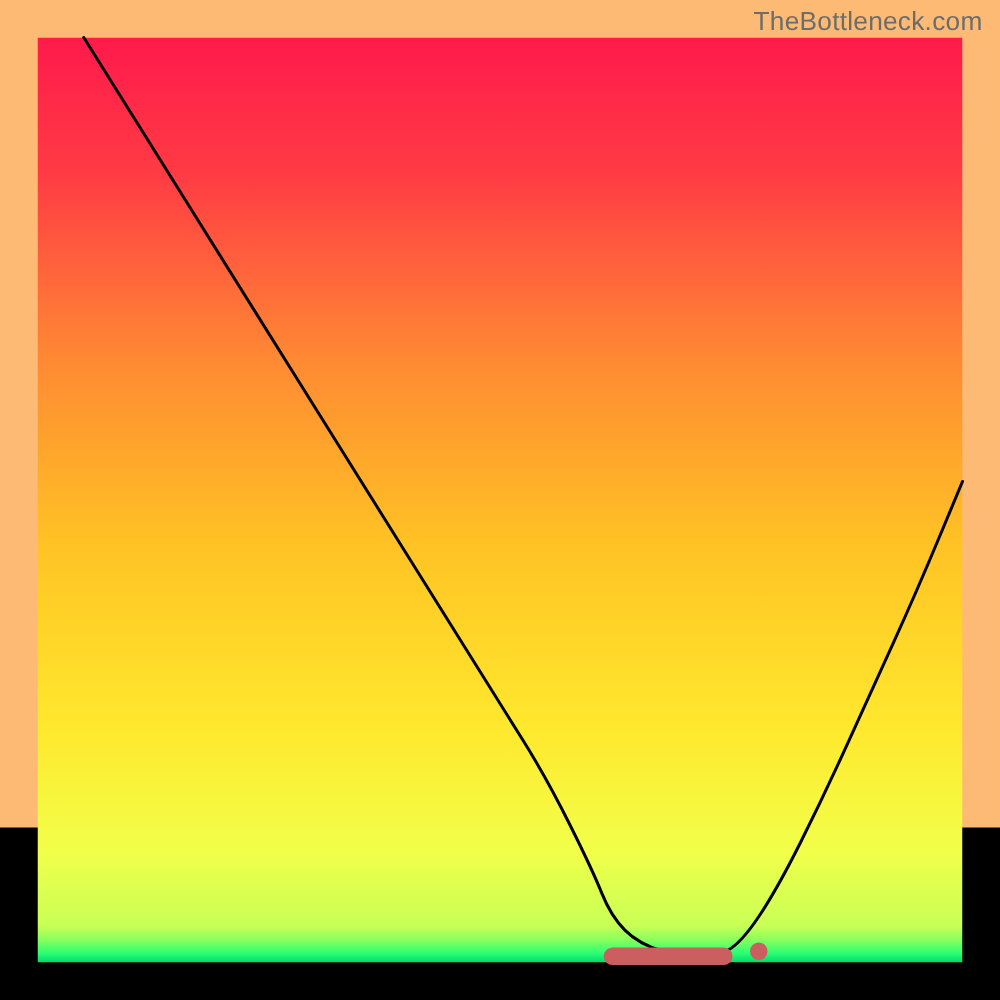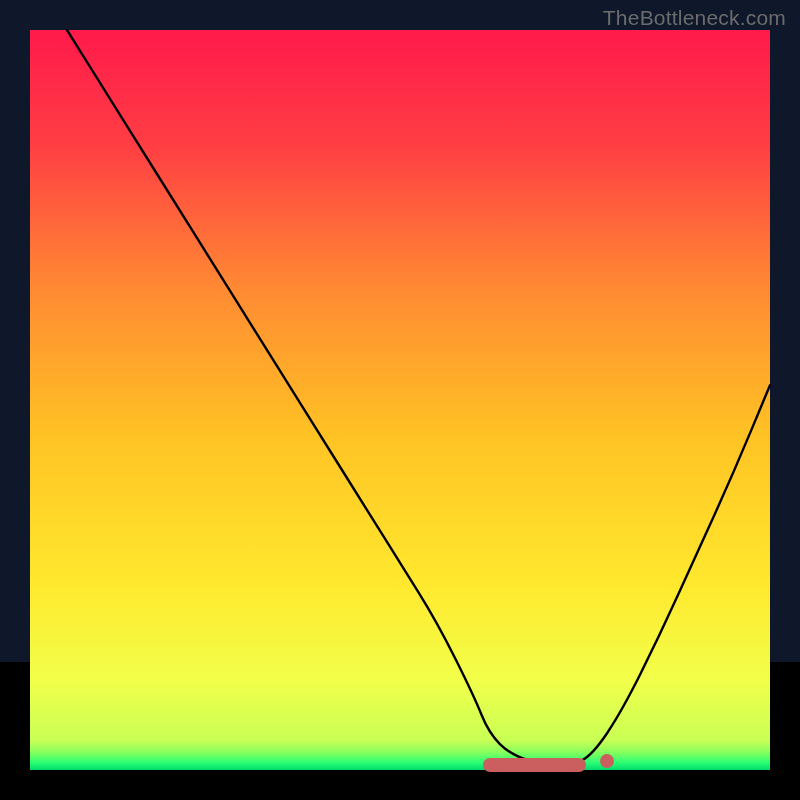--- a/index.html
+++ b/index.html
@@ -8,21 +8,21 @@
     width: 800px;
     height: 800px;
     overflow: hidden;
     background: #000;
     font-family: Arial, Helvetica, sans-serif;
   }
   .canvas {
     position: relative;
     width: 800px;
     height: 662px;
-    background: #0f172a;
+    background: #fdba74;
   }
   .watermark {
     position: absolute;
     top: 6px;
     right: 14px;
     color: #6c6c6c;
     font-size: 21px;
     font-weight: 400;
     letter-spacing: 0.2px;
     z-index: 10;

